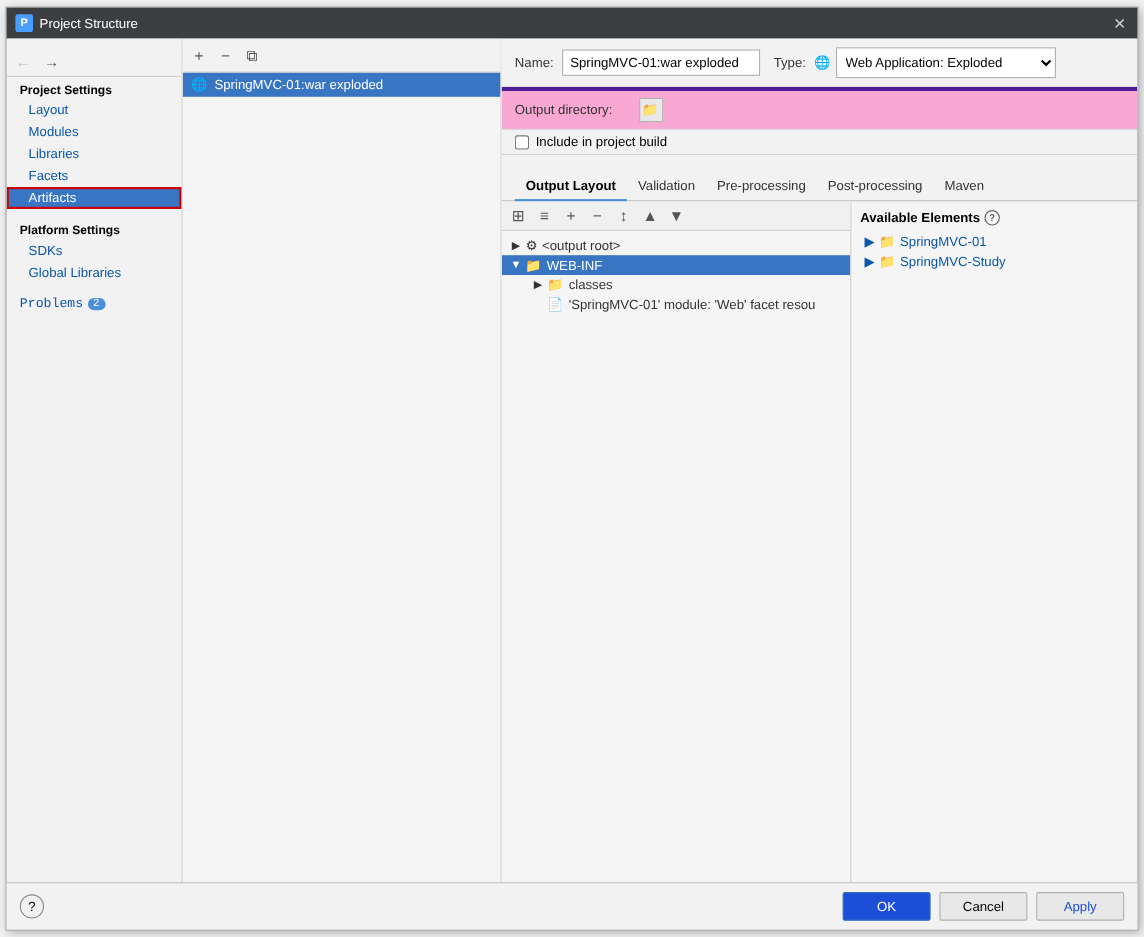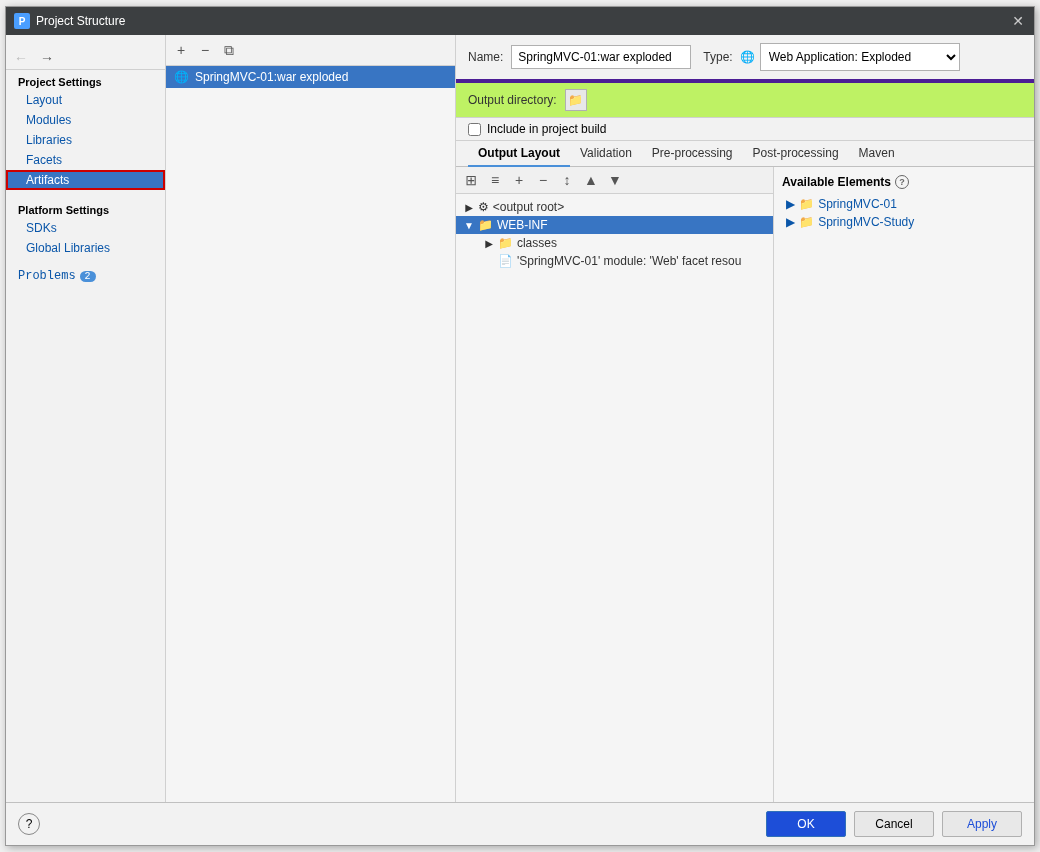--- a/index.html
+++ b/index.html
@@ -216,23 +216,23 @@
       padding: 2px 4px;
       font-size: 12px;
       height: 28px;
       min-width: 200px;
       cursor: pointer;
     }
 
     .output-dir-row {
       display: flex;
       align-items: center;
-      gap: 8px;
+      gap: 24px;
       padding: 6px 12px;
-      background: #bef264;
+      background: #f9a8d4;
       border-bottom: 1px solid #d0d0d0;
     }
     .output-dir-input {
       flex: 1;
       border: 1px solid #b0b0b0;
       background: white;
       padding: 2px 6px;
       font-size: 11px;
       height: 22px;
     }
@@ -267,20 +267,21 @@
       background: #f2f2f2;
       padding: 0 12px;
     }
     .tab {
       padding: 5px 10px;
       font-size: 12px;
       cursor: pointer;
       border-bottom: 2px solid transparent;
       color: #333;
       margin-bottom: -1px;
+      margin-top: 16px;
     }
     .tab.active {
       border-bottom: 2px solid #4a90d9;
       color: #000;
       font-weight: bold;
     }
 
     
     .output-layout {
       flex: 1;

